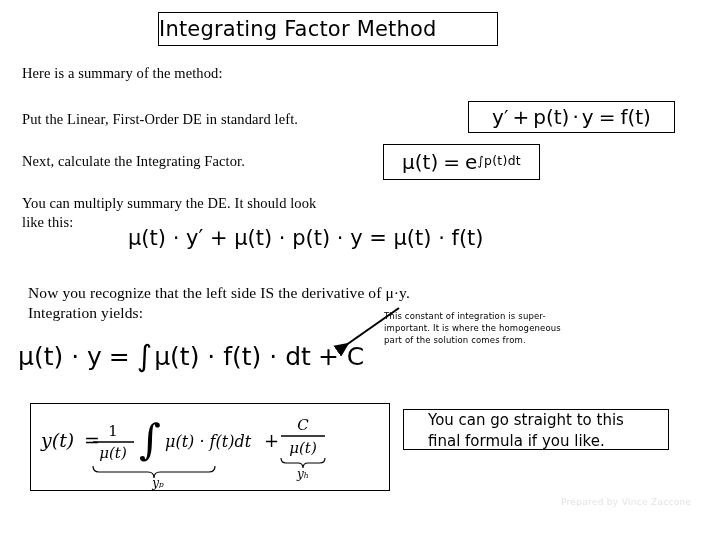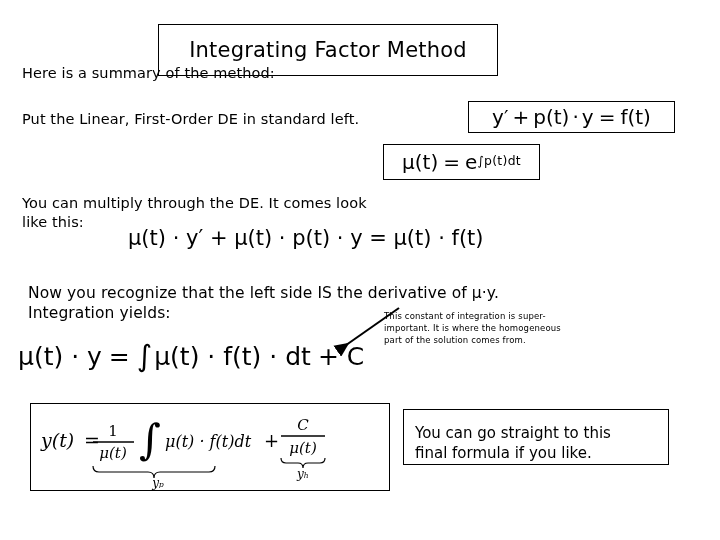--- a/index.html
+++ b/index.html
@@ -20,43 +20,43 @@
     inset: 0;
     width: 720px;
     height: 540px;
     background: #ffffff;
   }
   .abs { position: absolute; }
 
   
   #title-box {
     left: 158px;
-    top: 24px;
+    top: 12px;
     width: 340px;
-    height: 52px;
+    height: 34px;
     border: 1px solid #000;
     display: flex;
     align-items: center;
-    justify-content: center;
     background: #fff;
     box-sizing: border-box;
   }
   #title-box .title-text {
     font-size: 21px;
     line-height: 1;
     letter-spacing: 0.2px;
     white-space: nowrap;
   }
 
   
   .prose {
     font-size: 14.5px;
     line-height: 1.32;
     letter-spacing: 0.1px;
     white-space: pre-line;
+    font-family: Liberation Serif, serif;
   }
   #line-summary  { left: 22px; top: 64px;  }
   #line-standard { left: 22px; top: 110px; }
   #line-next     { left: 22px; top: 152px; }
   #line-multiply { left: 22px; top: 194px; width: 460px; }
   #line-recognize{ left: 28px; top: 283px; width: 580px; font-size: 15.5px; }
 
   
   .fbox {
     border: 1px solid #000;
@@ -133,27 +133,27 @@
     background: #fff;
     box-sizing: border-box;
   }
   #final-formula-box svg { display: block; }
 
   
   #callout-box {
     left: 403px;
     top: 409px;
     width: 266px;
-    height: 56px;
+    height: 41px;
     border: 1px solid #000;
     background: #fff;
     box-sizing: border-box;
     display: flex;
-    align-items: flex-end;
-    padding-left: 11px;
+    align-items: flex-start;
+    padding-left: 24px;
   }
   #callout-box .callout-text {
     font-size: 15px;
     line-height: 1.38;
     white-space: pre-line;
   }
 
   
   .credit {
     color: #e3e3e3;
@@ -183,31 +183,32 @@
       <span>y′</span>
       <span style="padding:0 4px">+</span>
       <span>p(t)</span>
       <span style="padding:0 3px">·</span>
       <span>y</span>
       <span style="padding:0 5px">=</span>
       <span>f(t)</span>
     </span>
   </div>
 
+  <div class="abs prose" id="line-next">Next, calculate the Integrating Factor.</div>
 
   <div class="abs fbox" id="formula-mu-box">
     <span class="math-inline">
       <span>μ(t)</span>
       <span style="padding:0 5px">=</span>
       <span>e</span>
       <span class="sup-int">∫p(t)dt</span>
     </span>
   </div>
 
-  <div class="abs prose" id="line-multiply">You can multiply through the DE.  It comes look
+  <div class="abs prose" id="line-multiply">You can multiply summary the DE.  It should look
 like this:</div>
 
   <div class="abs" id="formula-multiplied">μ(t) · y′ + μ(t) · p(t) · y = μ(t) · f(t)</div>
 
   <div class="abs prose" id="line-recognize">Now you recognize that the left side IS the derivative of μ·y.
 Integration yields:</div>
 
   <div class="abs" id="annotation-constant">This constant of integration is super-
 important.   It is where the homogeneous
 part of the solution comes from.</div>
@@ -259,14 +260,15 @@
         <text x="272" y="74" font-size="12" text-anchor="middle">yₕ</text>
       </g>
     </svg>
   </div>
 
   <div class="abs" id="callout-box">
     <span class="callout-text">You can go straight to this
 final formula if you like.</span>
   </div>
 
+  <div class="abs credit" id="credit-prepared">Prepared by Vince Zaccone</div>
 
 </div>
 
 </body></html>

